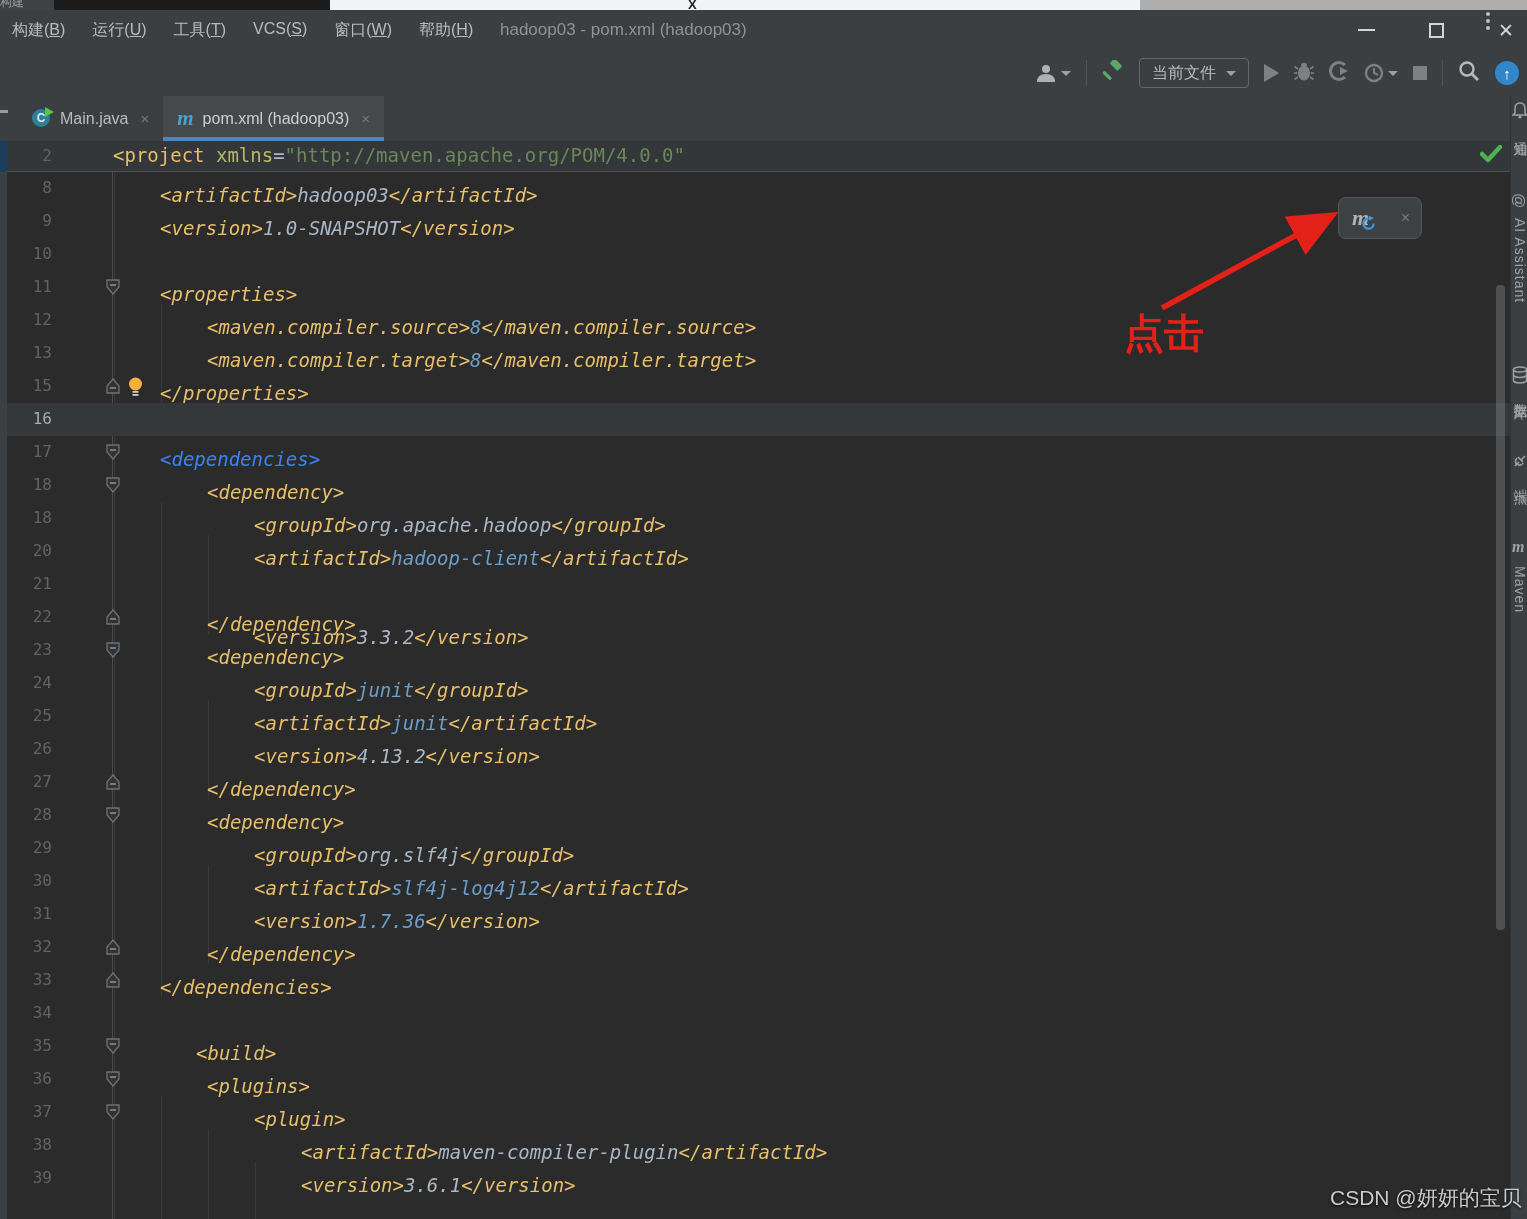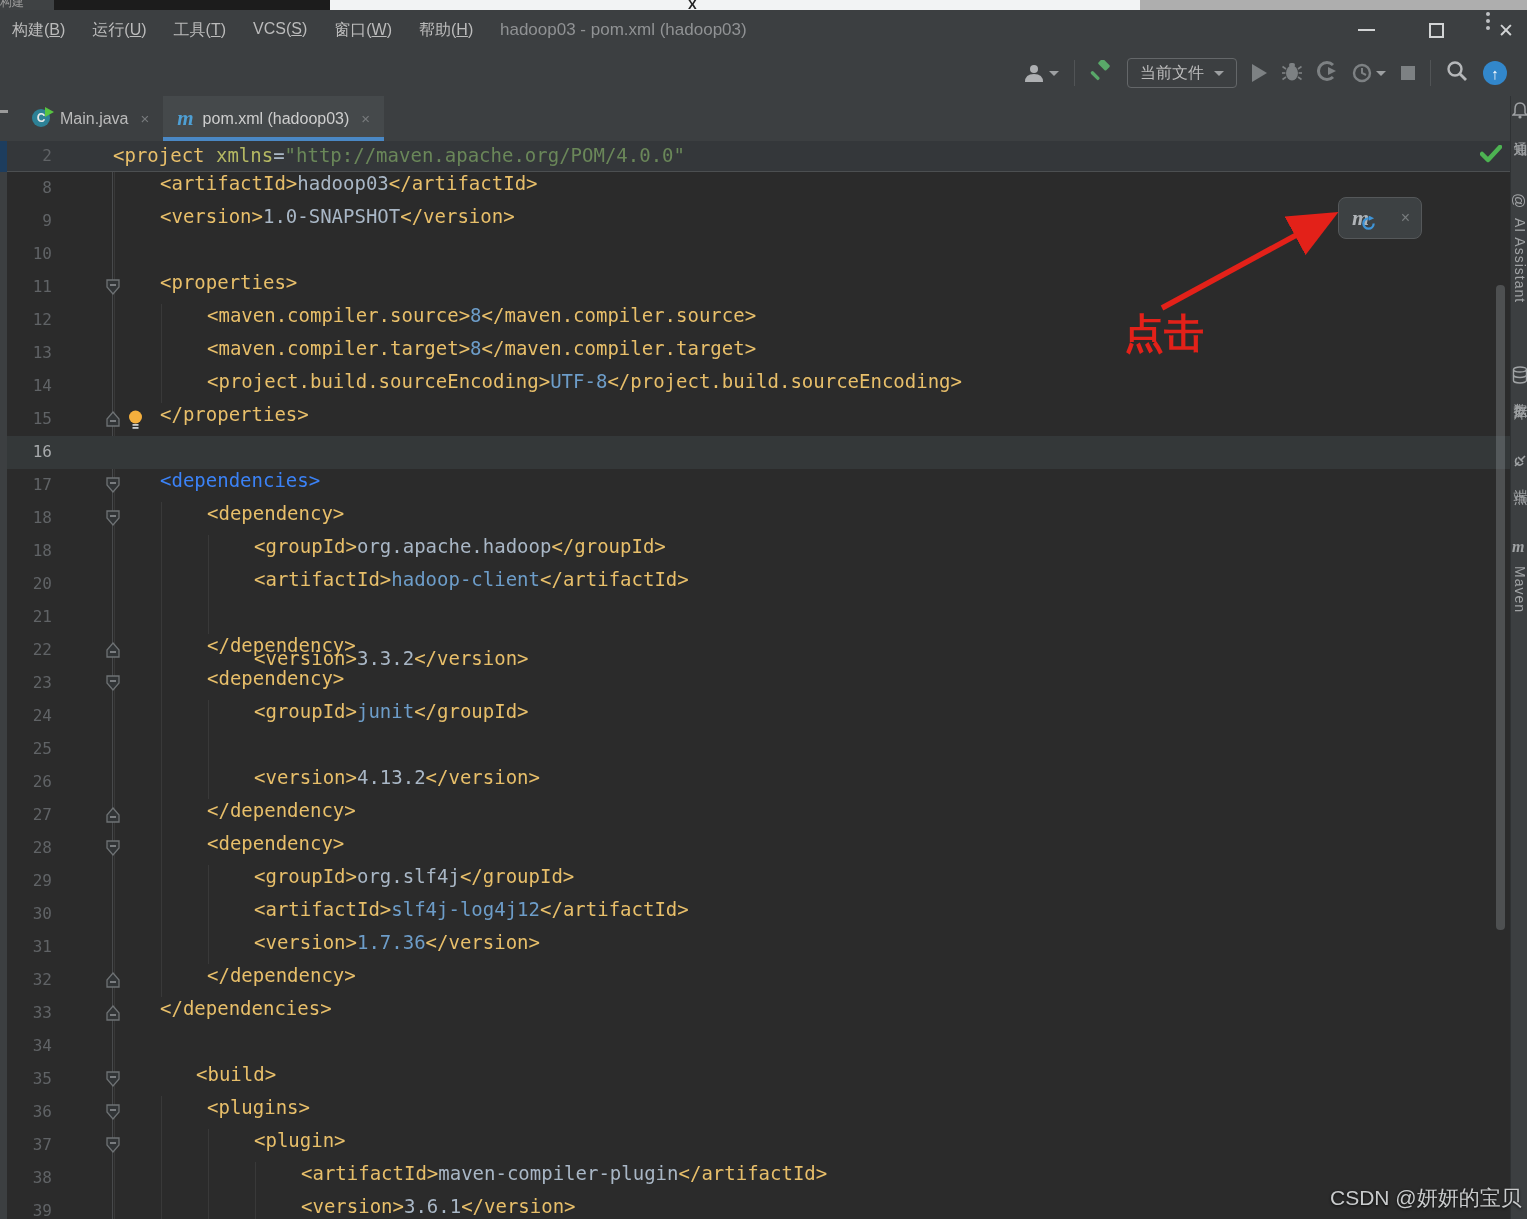--- a/index.html
+++ b/index.html
@@ -21,21 +21,21 @@
   .menu-item u { text-decoration:underline; }
   .win-title { position:absolute; left:500px; top:0; height:40px; line-height:40px; color:#909294; font-size:17px; }
   .winctl { position:absolute; top:0; height:40px; width:56px; display:flex; align-items:center; justify-content:center; color:#d2d4d5; }
   .winctl.min { left:1338px; } .winctl.max { left:1408px; } .winctl.close { left:1478px; }
   .glyph-min { width:17px; height:2px; background:#d2d4d5; }
   .glyph-max { width:15px; height:15px; border:2px solid #d2d4d5; }
   .glyph-x { font-size:19px; line-height:19px; color:#d2d4d5; }
 
   
   .toolbar { position:absolute; left:0; top:50px; width:1527px; height:46px; background:#3c3f41; display:flex; align-items:center; }
-  .tb-right { margin-left:auto; display:flex; align-items:center; gap:15px; padding-right:20px; }
+  .tb-right { margin-left:auto; display:flex; align-items:center; gap:15px; padding-right:8px; }
   .tb-sep { width:1px; height:26px; background:#515456; }
   .caret-down { width:0; height:0; border-left:5px solid transparent; border-right:5px solid transparent; border-top:5px solid #9da0a2; }
   .run-pill { display:flex; align-items:center; gap:10px; height:30px; padding:0 12px; border:1px solid #646769; border-radius:4px; color:#bbbbbb; font-size:16px; }
   .icon-play { width:0; height:0; border-top:9px solid transparent; border-bottom:9px solid transparent; border-left:15px solid #7d8183; }
   .icon-stop { width:14px; height:14px; background:#7d8183; }
   .blue-circle { width:24px; height:24px; border-radius:50%; background:#3287cb; color:#fff; font-size:15px; font-weight:bold; display:flex; align-items:center; justify-content:center; }
 
   
   .tabbar { position:absolute; left:0; top:96px; width:1510px; height:45px; background:#3c3f41; display:flex; align-items:stretch; }
   .tab-sliver { position:absolute; left:0; top:14px; width:8px; height:3px; background:#9a9a9a; }
@@ -60,21 +60,21 @@
   .gutter-num { position:absolute; left:0; width:45px; text-align:right; color:#606366; font:16px "DejaVu Sans Mono",monospace; }
   .sticky-row .gutter-num { top:5px; }
   .code-font { font:19px "DejaVu Sans Mono",monospace; white-space:pre; }
   .sticky-row .code { position:absolute; left:106px; top:3px; }
 
   .lines { position:absolute; left:7px; top:172px; width:1503px; }
   .row { position:relative; height:33px; }
   .row.current { background:#343839; }
   .row .gutter-num { top:6px; }
   .row.current .gutter-num { color:#a8abad; }
-  .row .code { position:absolute; top:0; }
+  .row .code { position:absolute; top:12px;font-style:italic; }
   .fold-line { position:absolute; left:112px; top:172px; width:1px; height:1047px; background:#47494b; }
   .marker { position:absolute; left:99px; top:8px; }
   .bulb { position:absolute; left:120px; top:6px; }
 
   .guide { position:absolute; width:1px; background:rgba(255,255,255,0.07); }
 
   .check { position:absolute; left:1480px; top:145px; }
   .scrollthumb { position:absolute; left:1496px; top:285px; width:9px; height:645px; background:rgba(170,176,178,0.28); border-radius:4px; }
 
   
@@ -255,24 +255,20 @@
     </div>
     <div class="row">
       <span class="gutter-num">12</span>
       <span class="code code-font" style="left: 200px;"><span class="sx-tag" style="color: rgb(232, 191, 106);">&lt;maven.compiler.source&gt;</span><span class="sx-blue" style="color: rgb(109, 157, 201);">8</span><span class="sx-tag" style="color: rgb(232, 191, 106);">&lt;/maven.compiler.source&gt;</span></span>
     </div>
     <div class="row">
       <span class="gutter-num">13</span>
       <span class="code code-font" style="left: 200px;"><span class="sx-tag" style="color: rgb(232, 191, 106);">&lt;maven.compiler.target&gt;</span><span class="sx-blue" style="color: rgb(109, 157, 201);">8</span><span class="sx-tag" style="color: rgb(232, 191, 106);">&lt;/maven.compiler.target&gt;</span></span>
     </div>
     <div class="row">
-      <span class="gutter-num">14</span>
-      <span class="code code-font" style="left: 200px;"><span class="sx-tag" style="color: rgb(232, 191, 106);">&lt;project.build.sourceEncoding&gt;</span><span class="sx-blue" style="color: rgb(109, 157, 201);">UTF-8</span><span class="sx-tag" style="color: rgb(232, 191, 106);">&lt;/project.build.sourceEncoding&gt;</span></span>
-    </div>
-    <div class="row">
       <span class="gutter-num">15</span>
       <span class="marker"><svg width="14" height="16" viewBox="0 0 14 16">
           <polygon points="7,1 13,8 13,15 1,15 1,8" fill="#313436" stroke="#6e7274" stroke-width="1.3"></polygon>
           <line x1="4" y1="10" x2="10" y2="10" stroke="#9a9da0" stroke-width="1.4"></line>
         </svg></span>
       <span class="bulb"><svg width="17" height="21" viewBox="0 0 17 21">
           <circle cx="8.5" cy="8" r="6.5" fill="#f4af3d"></circle>
           <rect x="5.5" y="15" width="6" height="1.8" fill="#c9cbcc"></rect>
           <rect x="5.5" y="18" width="6" height="1.8" fill="#c9cbcc"></rect>
         </svg></span>
@@ -325,20 +321,21 @@
           <line x1="4" y1="6" x2="10" y2="6" stroke="#9a9da0" stroke-width="1.4"></line>
         </svg></span>
       <span class="code code-font" style="left: 200px;"><span class="sx-tag" style="color: rgb(232, 191, 106);">&lt;dependency&gt;</span></span>
     </div>
     <div class="row">
       <span class="gutter-num">24</span>
       <span class="code code-font" style="left: 247px;"><span class="sx-tag" style="color: rgb(232, 191, 106);">&lt;groupId&gt;</span><span class="sx-blue" style="color: rgb(109, 157, 201);">junit</span><span class="sx-tag" style="color: rgb(232, 191, 106);">&lt;/groupId&gt;</span></span>
     </div>
     <div class="row">
       <span class="gutter-num">25</span>
+      <span class="code code-font" style="left: 247px;"><span class="sx-tag" style="color: rgb(232, 191, 106);">&lt;artifactId&gt;</span><span class="sx-blue" style="color: rgb(109, 157, 201);">junit</span><span class="sx-tag" style="color: rgb(232, 191, 106);">&lt;/artifactId&gt;</span></span>
     </div>
     <div class="row">
       <span class="gutter-num">26</span>
       <span class="code code-font" style="left: 247px;"><span class="sx-tag" style="color: rgb(232, 191, 106);">&lt;version&gt;</span><span class="sx-text" style="color: rgb(169, 183, 198);">4.13.2</span><span class="sx-tag" style="color: rgb(232, 191, 106);">&lt;/version&gt;</span></span>
     </div>
     <div class="row">
       <span class="gutter-num">27</span>
       <span class="marker"><svg width="14" height="16" viewBox="0 0 14 16">
           <polygon points="7,1 13,8 13,15 1,15 1,8" fill="#313436" stroke="#6e7274" stroke-width="1.3"></polygon>
           <line x1="4" y1="10" x2="10" y2="10" stroke="#9a9da0" stroke-width="1.4"></line>

